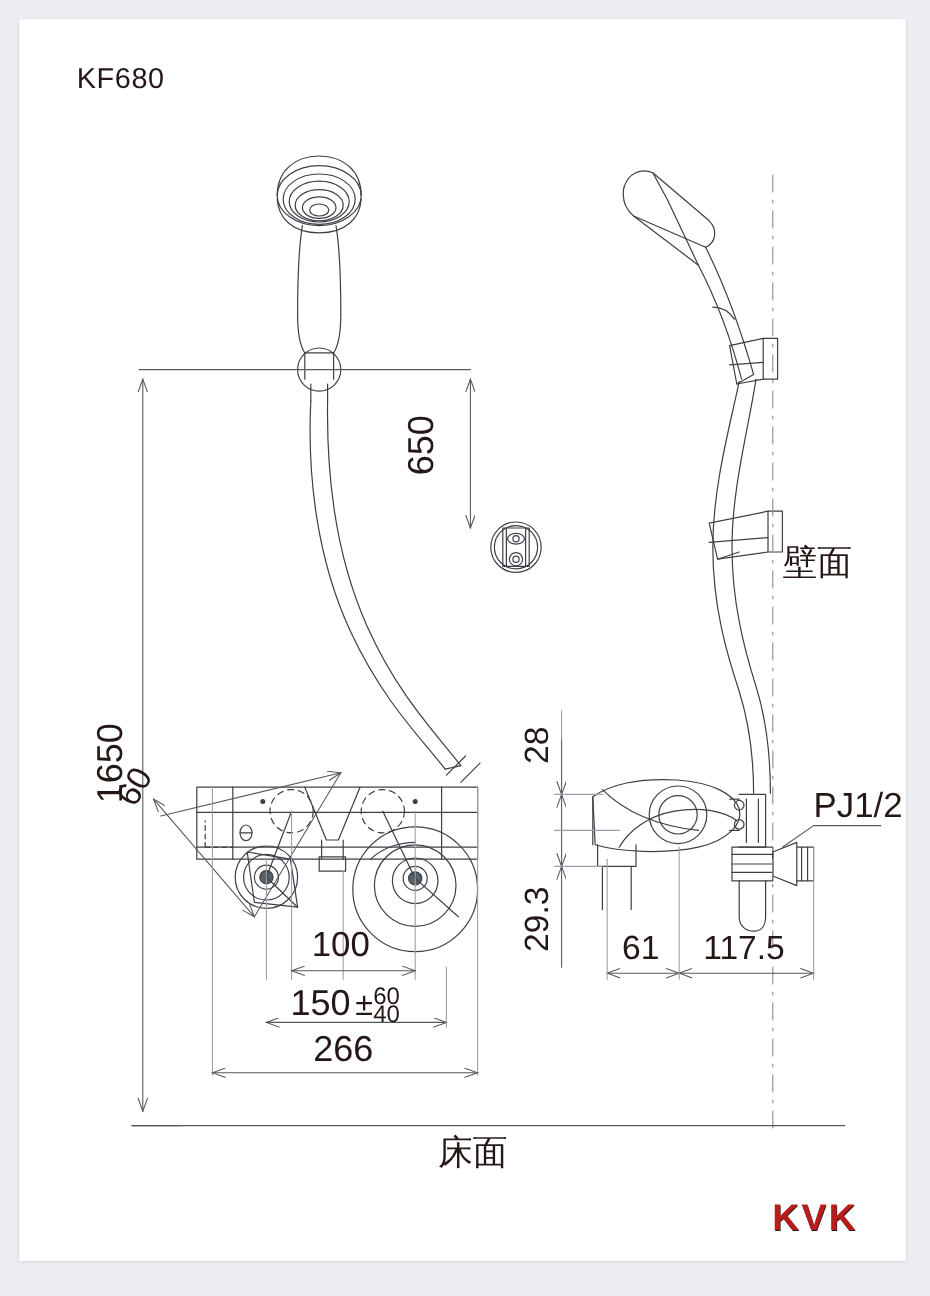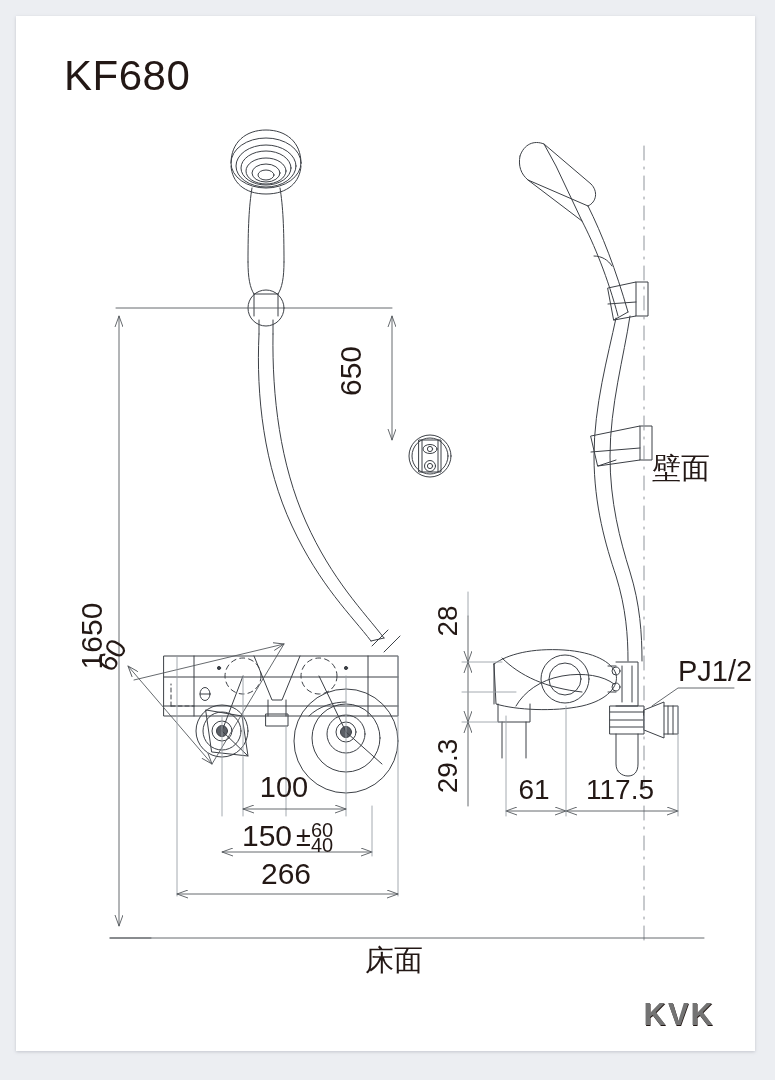--- a/index.html
+++ b/index.html
@@ -21,21 +21,21 @@
     top: 16px;
     width: 739px;
     height: 1035px;
     background: #ffffff;
     box-shadow: 0 1px 3px rgba(120,125,140,0.35);
   }
   #title {
     position: absolute;
     left: 48px;
     top: 36px;
-    font-size: 42px;
+    font-size: 24px;
     letter-spacing: 0.5px;
     color: #231815;
     font-family: "Liberation Sans", sans-serif;
   }
   #drawing {
     position: absolute;
     left: 0;
     top: 0;
     width: 739px;
     height: 1035px;
@@ -45,21 +45,21 @@
     right: 40px;
     bottom: 18px;
     display: flex;
     align-items: baseline;
     gap: 14px;
   }
   .brand-mark {
     font-size: 31px;
     font-weight: bold;
     letter-spacing: 2px;
-    color: #737373;
+    color: #b91c1c;
     font-family: "Liberation Sans", sans-serif;
     text-shadow: 0.5px 0.5px 0 #231815;
   }
   .brand-name {
     font-size: 26px;
     color: #231815;
     font-family: "DejaVu Sans", sans-serif;
     letter-spacing: 0px;
   }
 </style>

